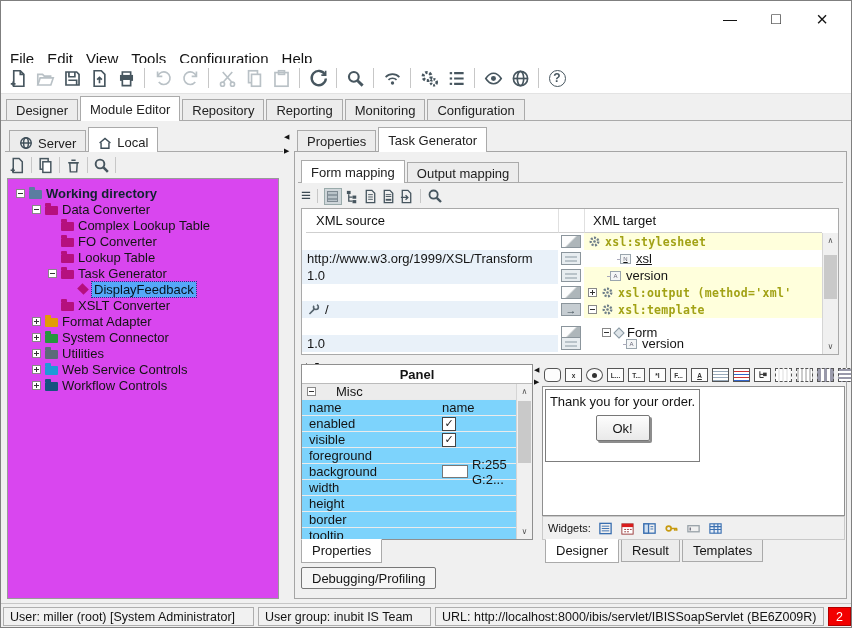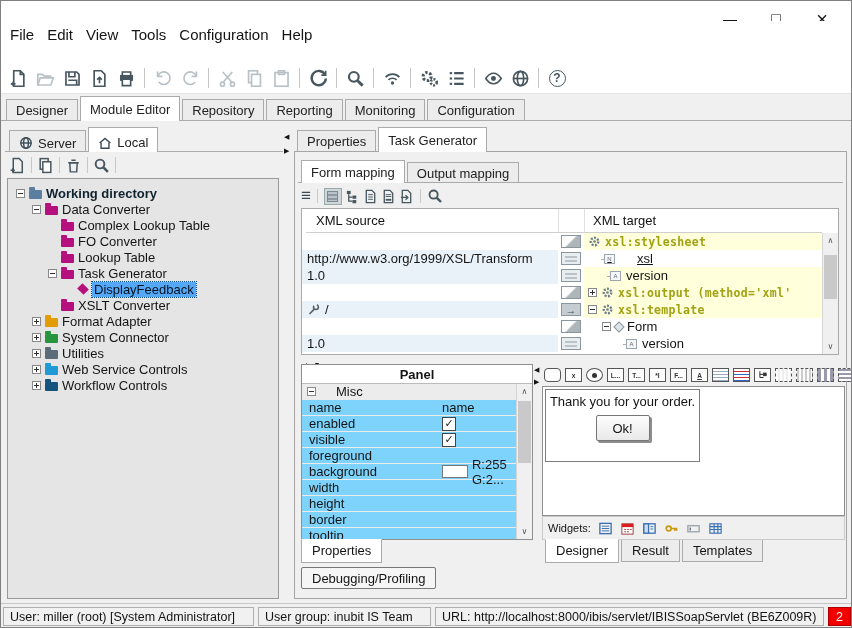--- a/index.html
+++ b/index.html
@@ -77,21 +77,21 @@
 <body>
 
 <div id="app">
 
   <div class="t" id="titlebar" style="left:0;top:0;width:100%;height:36px;background:#fff;display:flex;justify-content:flex-end;align-items:center;">
     <span style="width:46px;text-align:center;font-size:14px;">—</span>
     <span style="width:46px;text-align:center;font-size:16px;">□</span>
     <span style="width:46px;text-align:center;font-size:20px;margin-right:6px;">×</span>
   </div>
 
-  <div class="t" id="menubar" style="left:0;top:20px;width:100%;height:26px;background:#fff;">
+  <div class="t" id="menubar" style="left:0;top:44px;width:100%;height:26px;background:#fff;">
     <span class="menu-item">File</span>
     <span class="menu-item">Edit</span>
     <span class="menu-item">View</span>
     <span class="menu-item">Tools</span>
     <span class="menu-item">Configuration</span>
     <span class="menu-item">Help</span>
   </div>
 
   <div class="t" id="toolbar" style="left:0;top:62px;width:100%;height:31px;background:#fff;">
     <span class="tbtn ic">
@@ -274,21 +274,21 @@
     <span class="sep" style="height:16px"></span>
     <span class="ic">
         <svg viewBox="0 0 16 16" style="width:17px;height:17px;stroke-width:1.8">
           <circle cx="6.6" cy="6.6" r="4.1"></circle>
           <path d="M9.8 9.8L14 14" style="stroke-width:2.4"></path>
         </svg>
       </span>
     <span class="sep" style="height:16px"></span>
   </div>
 
-  <div class="t" style="left:6px;top:177px;width:272px;height:421px;background:#e5e5e5;border:1px solid #999;padding-top:6px;overflow:hidden;">
+  <div class="t" style="left:6px;top:177px;width:272px;height:421px;background:#d946ef;border:1px solid #999;padding-top:6px;overflow:hidden;">
     <div class="trow" style="padding-left:8px;">
       <span class="exp"></span>
       <span class="folder" style="color: rgb(91, 125, 160);"></span>
       <b style="color:#10222e">Working directory</b>
     </div>
     <div class="trow" style="padding-left:24px;">
       <span class="exp"></span>
       <span class="folder" style="color: rgb(181, 16, 126);"></span>
       <span>Data Converter</span>
     </div>
@@ -436,21 +436,21 @@
       <div class="mrow" style="top:41px;">
         <div class="mcell srcblue" style="left:0;width:256px;padding-left:5px;">
             <span>http://www.w3.org/1999/XSL/Transform</span>
           </div>
         <div class="mcell" style="left:256px;width:26px;justify-content:center;">
             <span class="midbtn b-eq">
               <i></i>
               <i></i>
             </span>
           </div>
-        <div class="mcell" style="left:276px;width:238px;gap:22px;padding-left:26px;text-decoration:underline;">
+        <div class="mcell" style="left:292px;width:238px;gap:5px;padding-left:26px;text-decoration:underline;">
           <span class="attr">N</span>
           <span>xsl</span>
         </div>
       </div>
 
       <div class="mrow" style="top:58px;">
         <div class="mcell srcblue" style="left:0;width:256px;padding-left:5px;">
             <span>1.0</span>
           </div>
         <div class="mcell" style="left:256px;width:26px;justify-content:center;">
@@ -502,21 +502,21 @@
           <span class="gear">
               <svg viewBox="0 0 16 16">
                 <circle cx="8" cy="8" r="4.6" style="stroke:#6e7e89;stroke-width:3;fill:none;stroke-dasharray:2.4 1.7"></circle>
                 <circle cx="8" cy="8" r="1.6" style="fill:#6e7e89;stroke:none"></circle>
               </svg>
             </span>
           <span class="xmono">xsl:template</span>
         </div>
       </div>
 
-      <div class="mrow" style="top:109px;">
+      <div class="mrow" style="top:115px;">
         <div class="mcell" style="left:0;width:256px;padding-left:5px;">
             <span></span>
           </div>
         <div class="mcell" style="left:256px;width:26px;justify-content:center;">
             <span class="midbtn b-diag"></span>
           </div>
         <div class="mcell" style="left:282px;width:238px;gap:4px;padding-left:18px;">
           <span class="exp" style="flex:0 0 9px;"></span>
           <span style="width:8px;height:8px;transform:rotate(45deg);border:1.5px solid #8a98a3;background:#dfe5e9;flex:0 0 8px;"></span>
           <span>Form</span>

